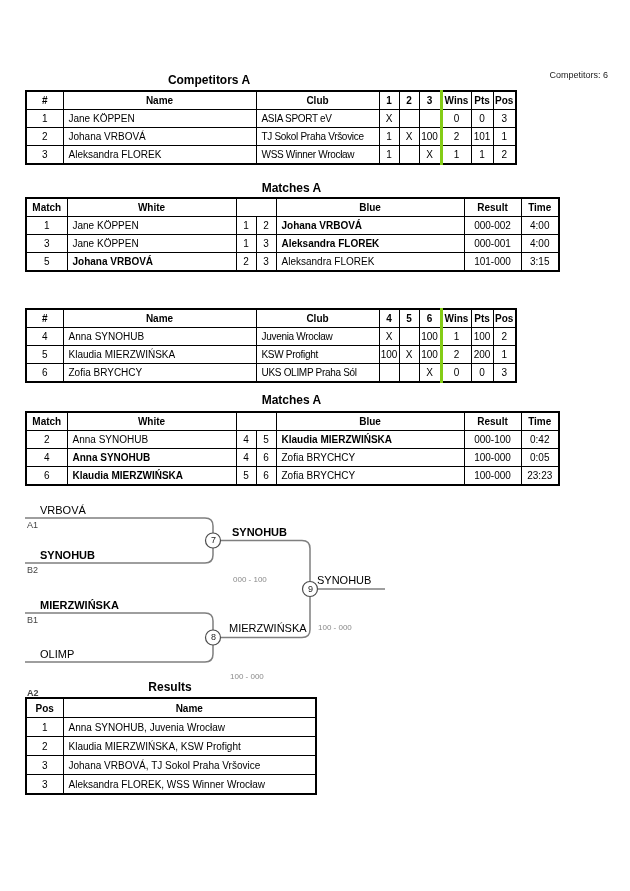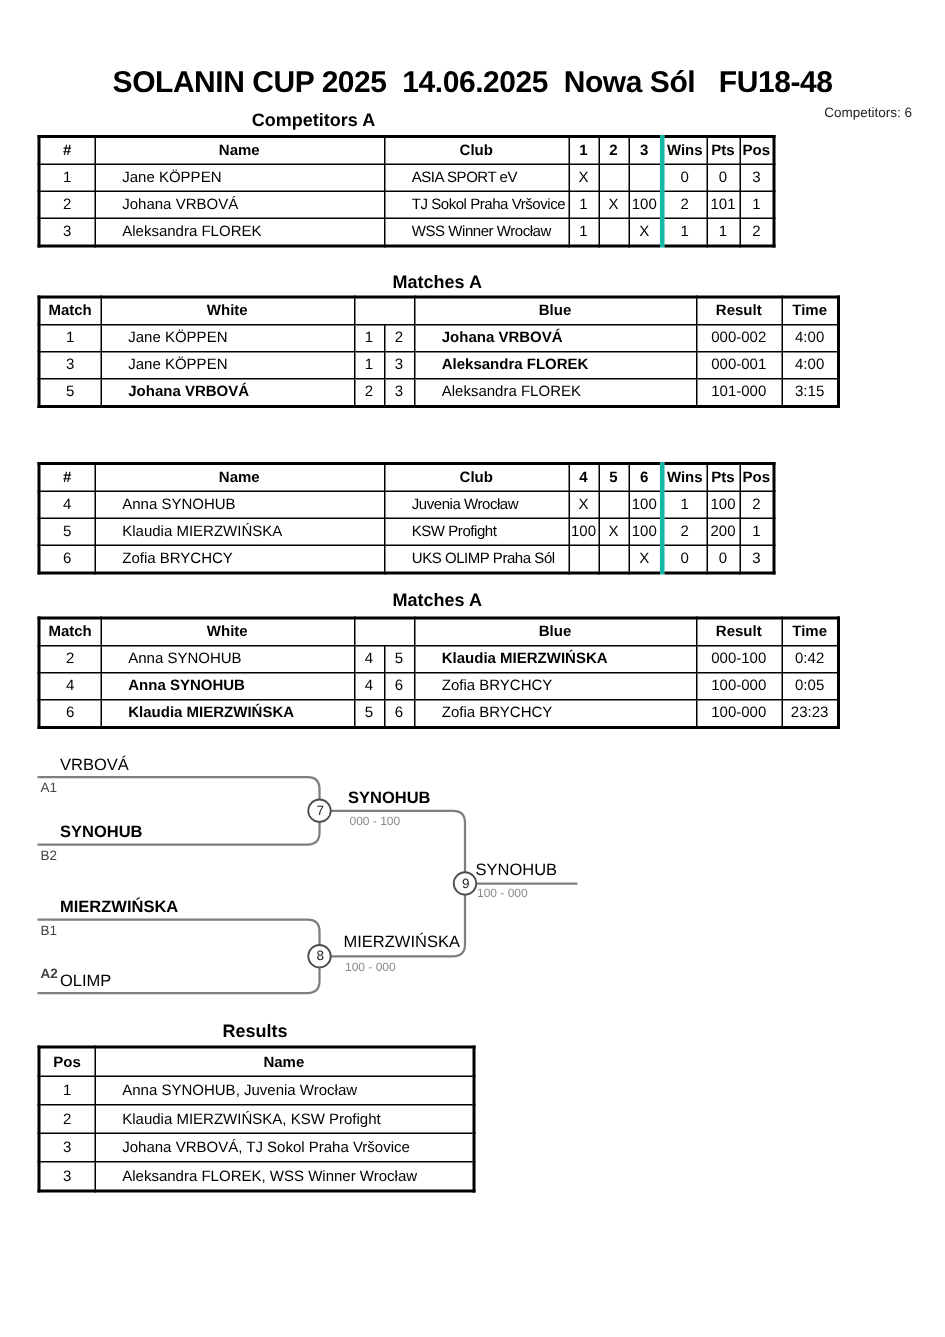--- a/index.html
+++ b/index.html
@@ -8,38 +8,37 @@
   .title{position:absolute;top:44px;left:0;width:630px;text-align:center;
          font-size:20px;font-weight:bold;white-space:pre;letter-spacing:-0.3px;}
   .count{position:absolute;top:70px;right:22px;font-size:9px;color:#222;}
   .sec-title{position:absolute;font-size:12px;font-weight:bold;text-align:center;}
   table{border-collapse:collapse;table-layout:fixed;position:absolute;background:#fff;
         border:2px solid #000;}
   th,td{border:1px solid #000;font-size:10px;height:17px;padding:0;overflow:hidden;
         white-space:nowrap;}
   th{font-weight:bold;text-align:center;}
   td.c{text-align:center;}
-  td.l{text-align:left;padding-left:18px;}
+  td.l{text-align:left;padding-left:5px;}
   .b{font-weight:bold;}
-  .thick{border-left:3px solid #14b8a6;}
+  .thick{border-left:3px solid #84cc16;}
   .club{letter-spacing:-0.3px;margin-top:36px;}
   .results td,.results th{height:18px;}
   .bk-svg{position:absolute;left:0;top:0;}
   .bk-name{position:absolute;font-size:11px;white-space:nowrap;}
   .bk-seed{position:absolute;font-size:9px;color:#444;white-space:nowrap;}
-  .bk-score{position:absolute;font-size:8px;color:#8a8a8a;white-space:nowrap;}
+  .bk-score{position:absolute;font-size:8px;color:#8a8a8a;white-space:nowrap;margin-top:32px;}
   .bk-num{position:absolute;width:15px;height:15px;text-align:center;line-height:15px;
           font-size:9px;color:#222;}
 </style>
 </head>
 <body>
 
 <div class="page">
 
-  <div class="title">SOLANIN CUP 2025  14.06.2025  Nowa Sól   FU18-48</div>
   <div class="count">Competitors: 6</div>
 
   <div class="sec-title" style="left:25px;top:73px;width:368px;">Competitors A</div>
   <table style="left:25px;top:90px;width:490px;">
     <colgroup>
         <col style="width:37px">
         <col style="width:193px">
         <col style="width:123px">
         <col style="width:20px">
         <col style="width:20px">
@@ -276,21 +275,21 @@
 
   <div class="bk-name" style="left:40px;top:504px;">VRBOVÁ</div>
   <div class="bk-seed" style="left:27px;top:520px;">A1</div>
   <div class="bk-name b" style="left:40px;top:549px;">SYNOHUB</div>
   <div class="bk-seed" style="left:27px;top:565px;">B2</div>
   <div class="bk-name b" style="left:232px;top:526px;">SYNOHUB</div>
   <div class="bk-score" style="left:233px;top:543px;">000 - 100</div>
   <div class="bk-name b" style="left:40px;top:599px;">MIERZWIŃSKA</div>
   <div class="bk-seed" style="left:27px;top:615px;">B1</div>
   <div class="bk-name" style="left:40px;top:648px;">OLIMP</div>
-  <div class="bk-seed" style="left:27px;top:644px;font-weight:bold;">A2</div>
+  <div class="bk-seed" style="left:27px;top:688px;font-weight:bold;">A2</div>
   <div class="bk-name" style="left:229px;top:622px;">MIERZWIŃSKA</div>
   <div class="bk-score" style="left:230px;top:640px;">100 - 000</div>
   <div class="bk-name" style="left:317px;top:574px;">SYNOHUB</div>
   <div class="bk-score" style="left:318px;top:591px;">100 - 000</div>
   <div class="bk-num" style="left:206px;top:533px;">7</div>
   <div class="bk-num" style="left:206px;top:630px;">8</div>
   <div class="bk-num" style="left:303px;top:582px;">9</div>
 
   <div class="sec-title" style="left:25px;top:680px;width:290px;">Results</div>
   <table class="results" style="left:25px;top:697px;width:290px;">

